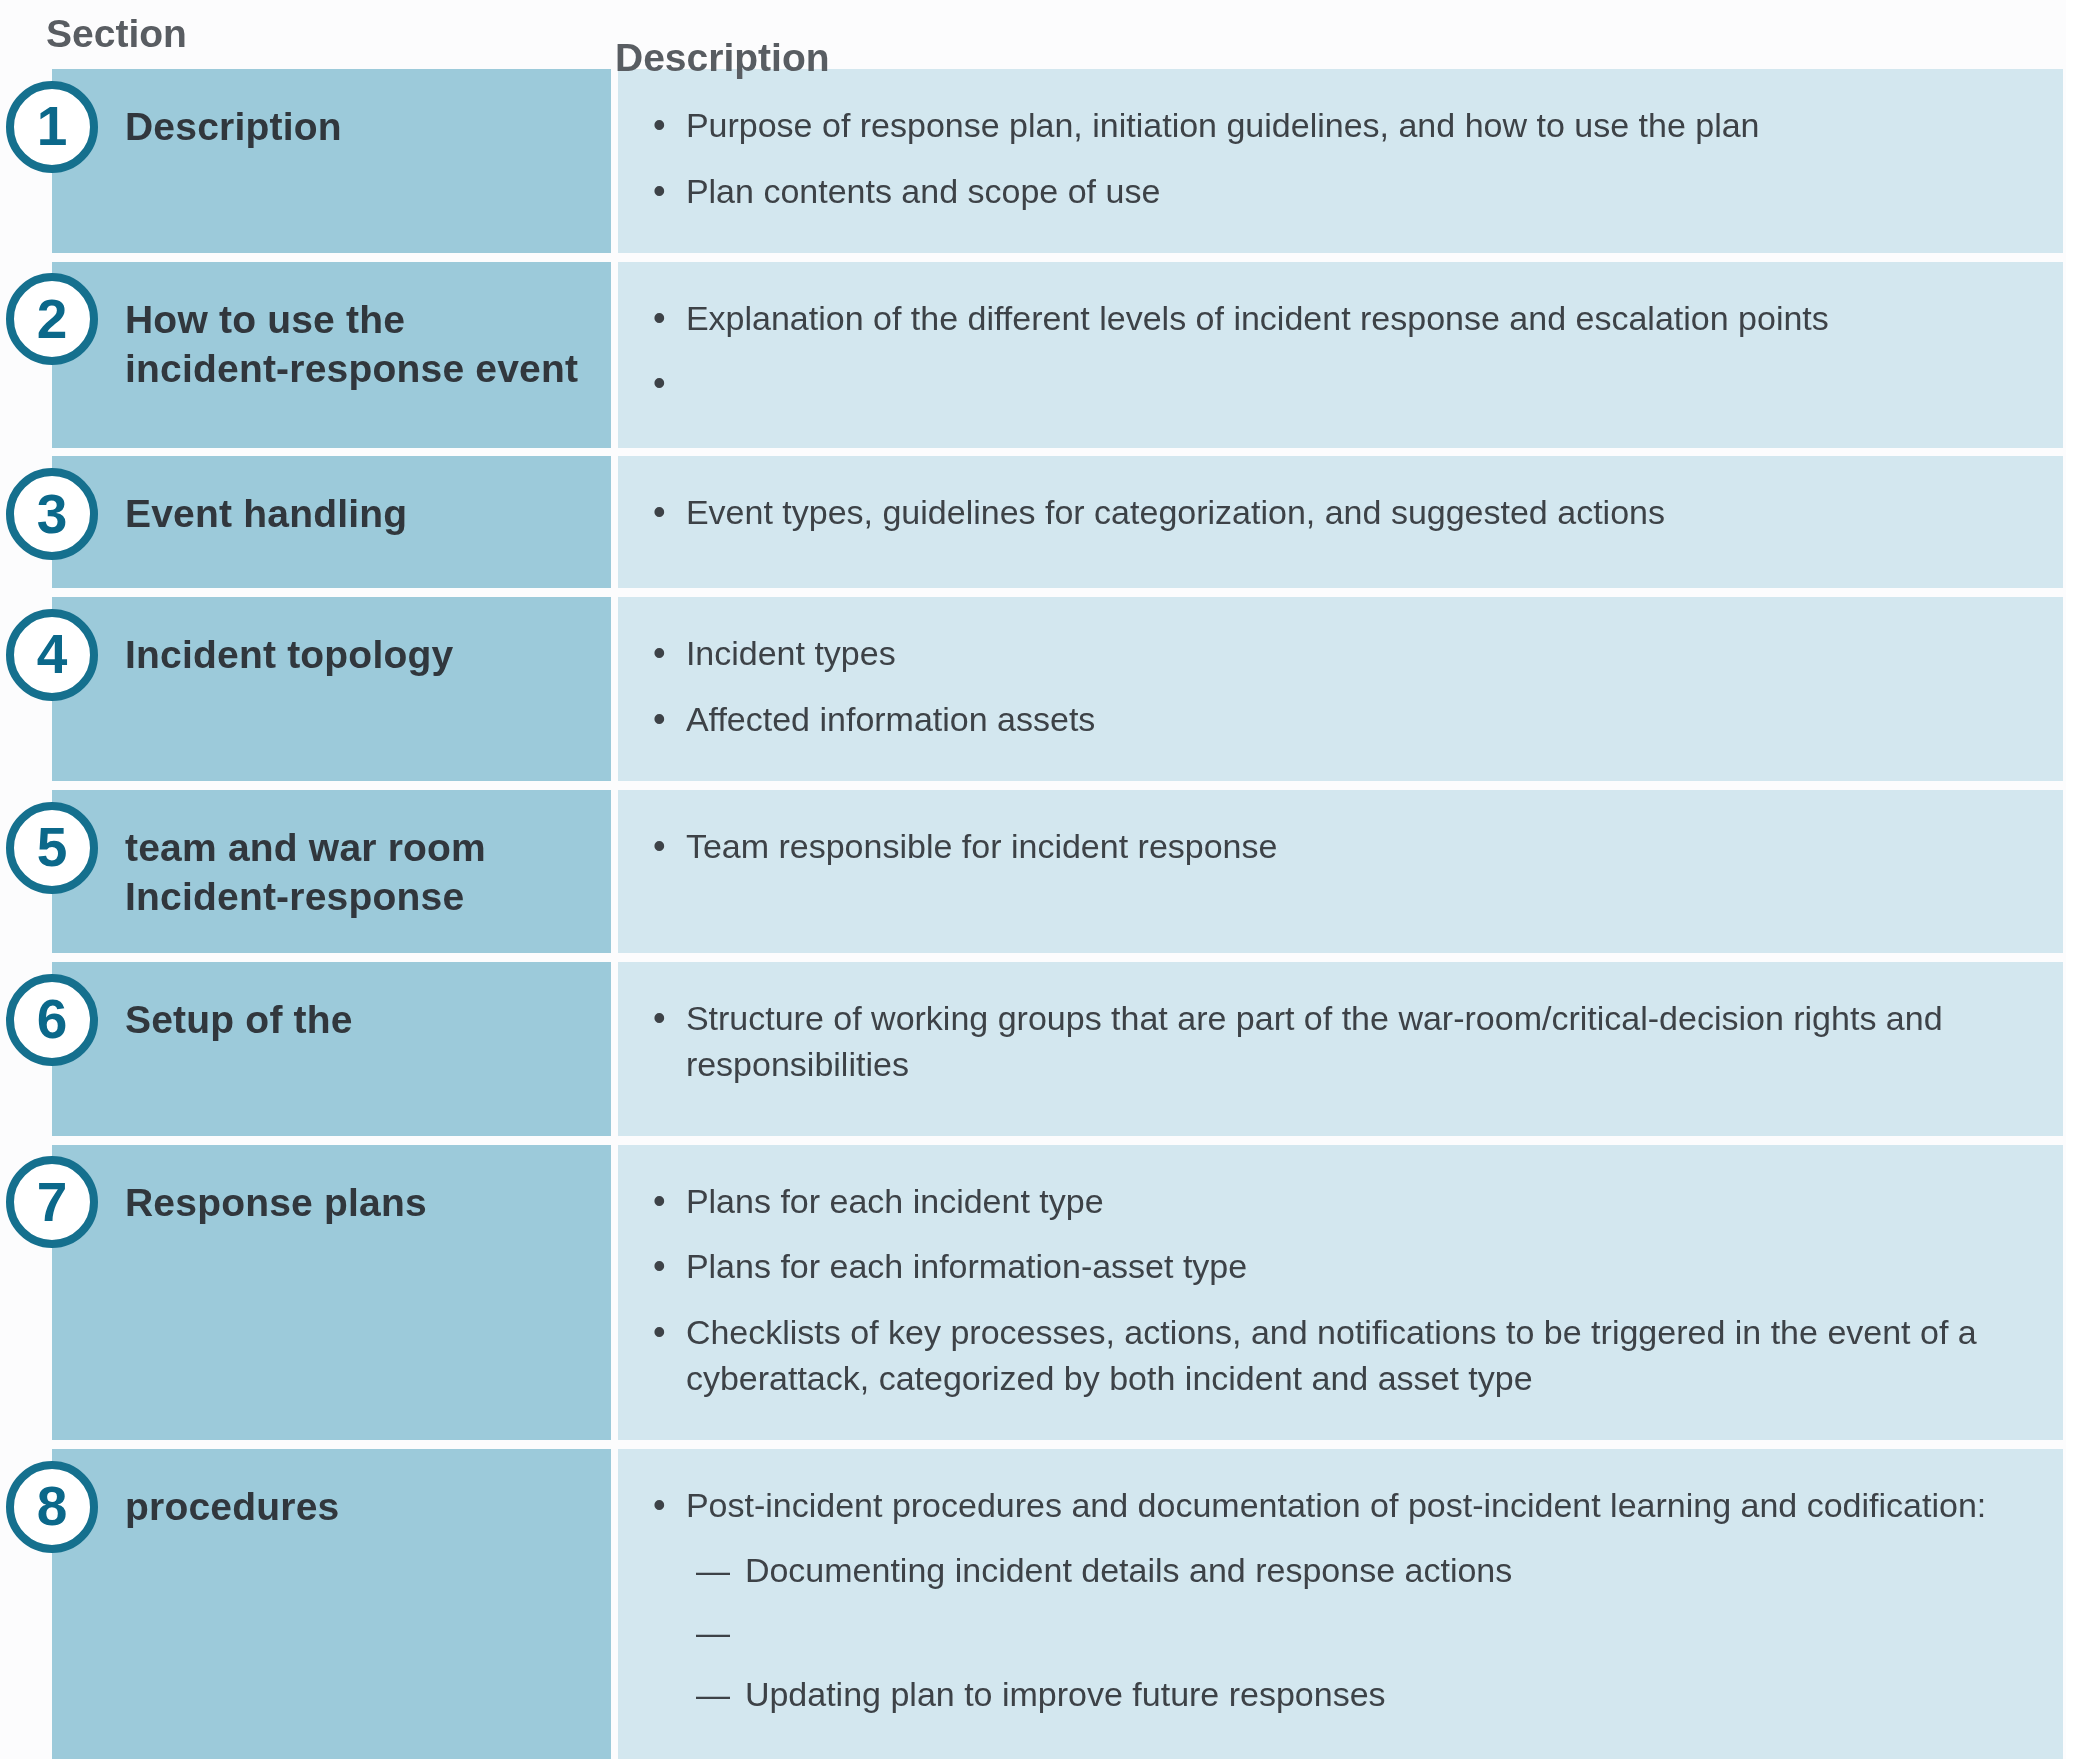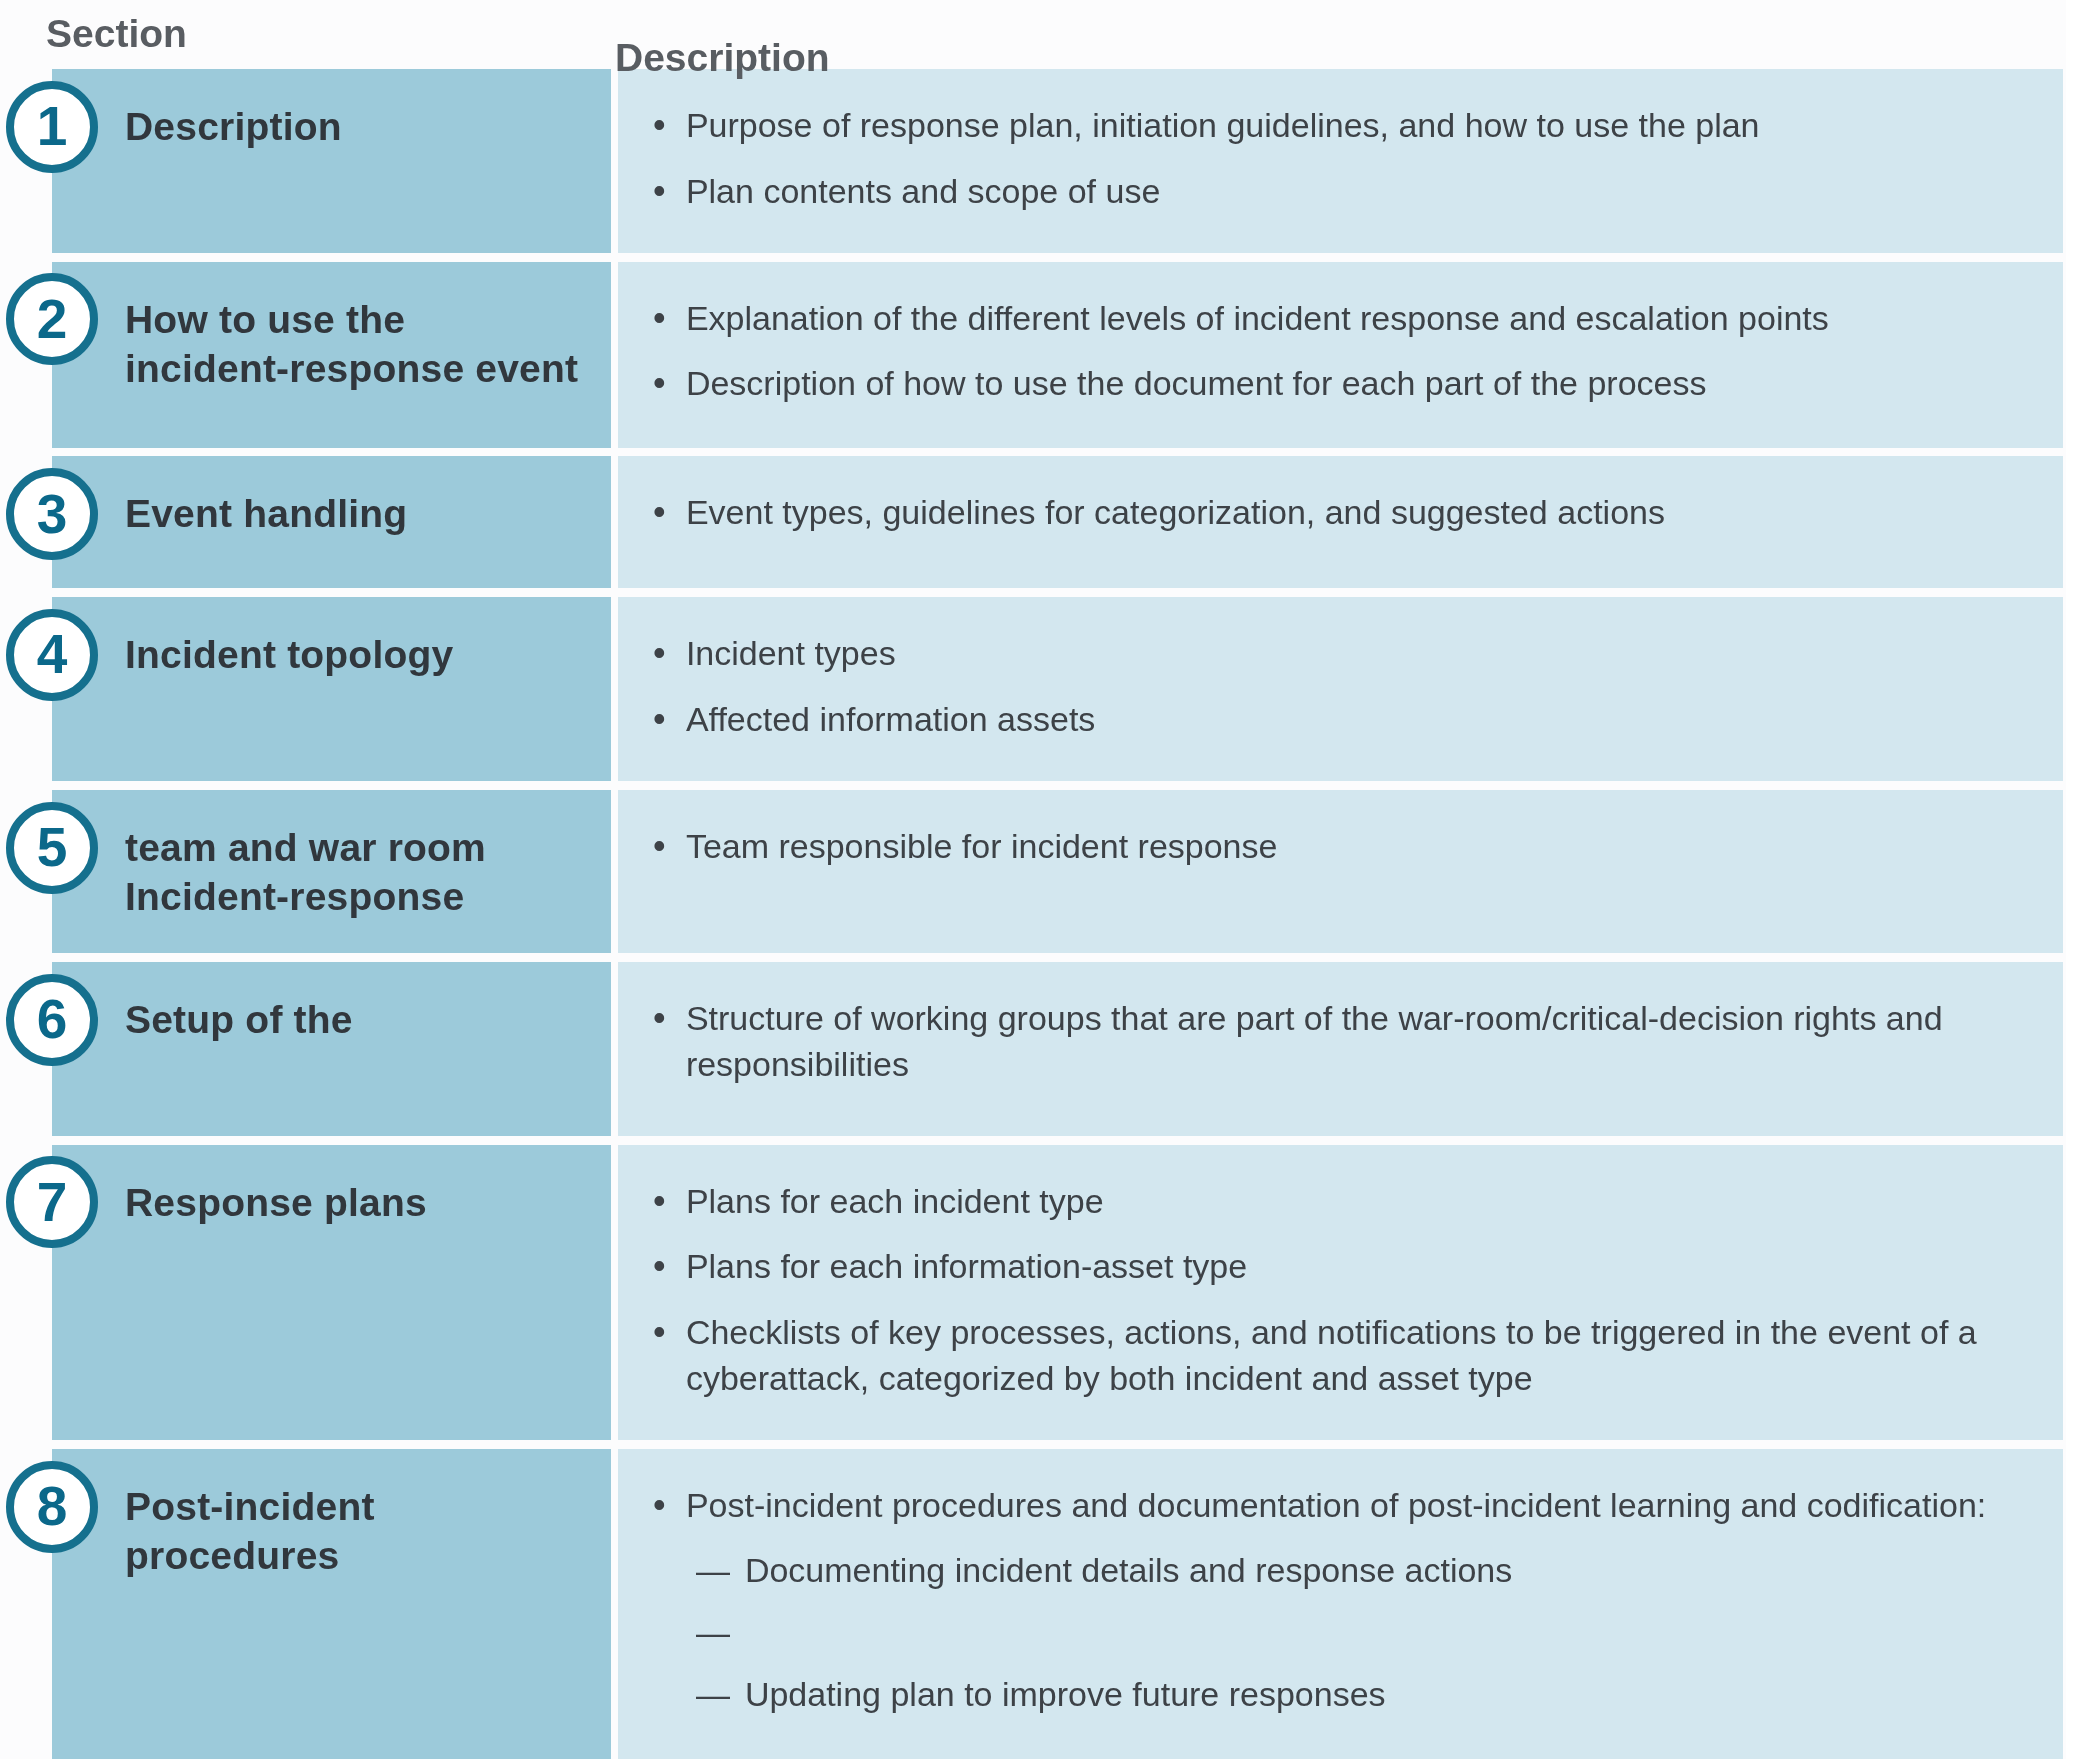--- a/index.html
+++ b/index.html
@@ -103,21 +103,20 @@
           </div>
         </div>
         <div class="colgap"></div>
         <div class="cell cell-right">
           <div class="item">
             <span class="marker">•</span>
             <span class="itext">Explanation of the different levels of incident response and escalation points</span>
           </div>
           <div class="item">
             <span class="marker">•</span>
-            <span class="itext">Description of how to use the document for each part of the process</span>
           </div>
         </div>
       </div>
       <div class="row">
         <div class="cell cell-left">
           <div class="badge">
             <span class="num">3</span>
           </div>
           <div class="title">
             <span class="title-line">Event handling</span>
@@ -211,21 +210,20 @@
             <span class="itext">Checklists of key processes, actions, and notifications to be triggered in the event of a cyberattack, categorized by both incident and asset type</span>
           </div>
         </div>
       </div>
       <div class="row">
         <div class="cell cell-left">
           <div class="badge">
             <span class="num">8</span>
           </div>
           <div class="title">
-            <span class="title-line">Post-incident</span>
             <span class="title-line">procedures</span>
           </div>
         </div>
         <div class="colgap"></div>
         <div class="cell cell-right">
           <div class="item">
             <span class="marker">•</span>
             <span class="itext">Post-incident procedures and documentation of post-incident learning and codification:</span>
           </div>
           <div class="item sub">

